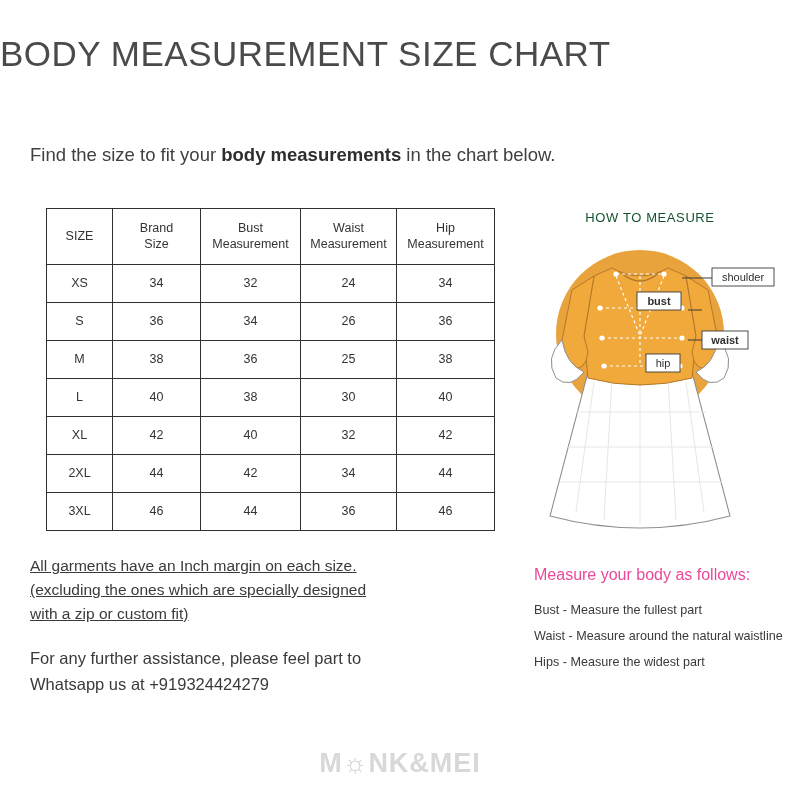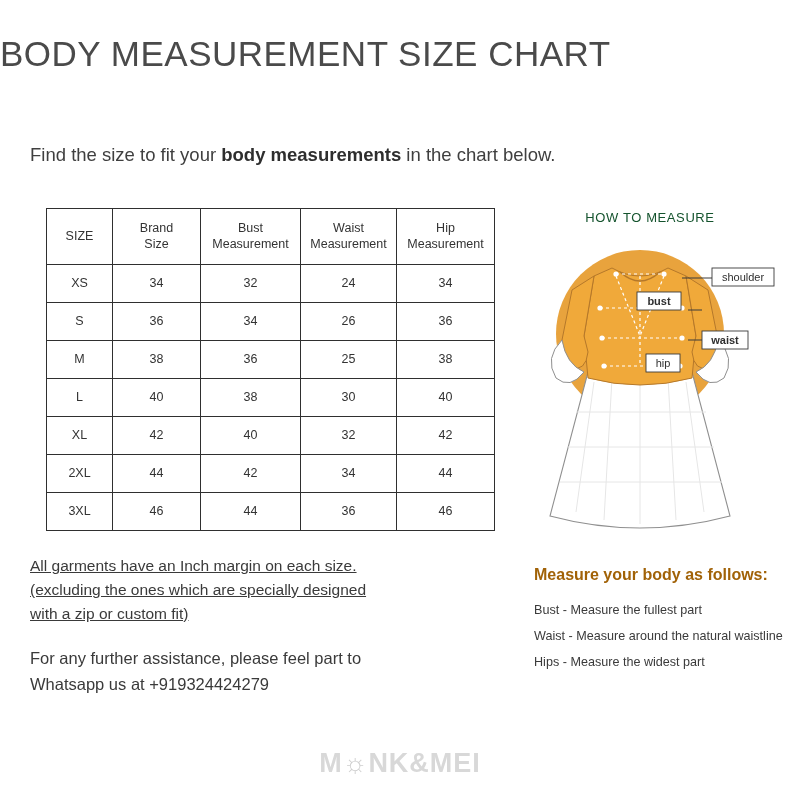--- a/index.html
+++ b/index.html
@@ -95,22 +95,22 @@
   .illus {
     position: absolute;
     top: 232px; left: 516px;
     width: 272px; height: 300px;
   }
 
   .measure-head {
     position: absolute;
     top: 566px; left: 534px;
     font-size: 16px;
-    font-weight: bold;
-    color: #a16207;
+    font-weight: normal;
+    color: #ec4899;
   }
   .measure-list {
     position: absolute;
     top: 598px; left: 534px;
     width: 262px;
     font-size: 12.6px;
     line-height: 2.05;
     color: #3a3a3a;
   }
 

